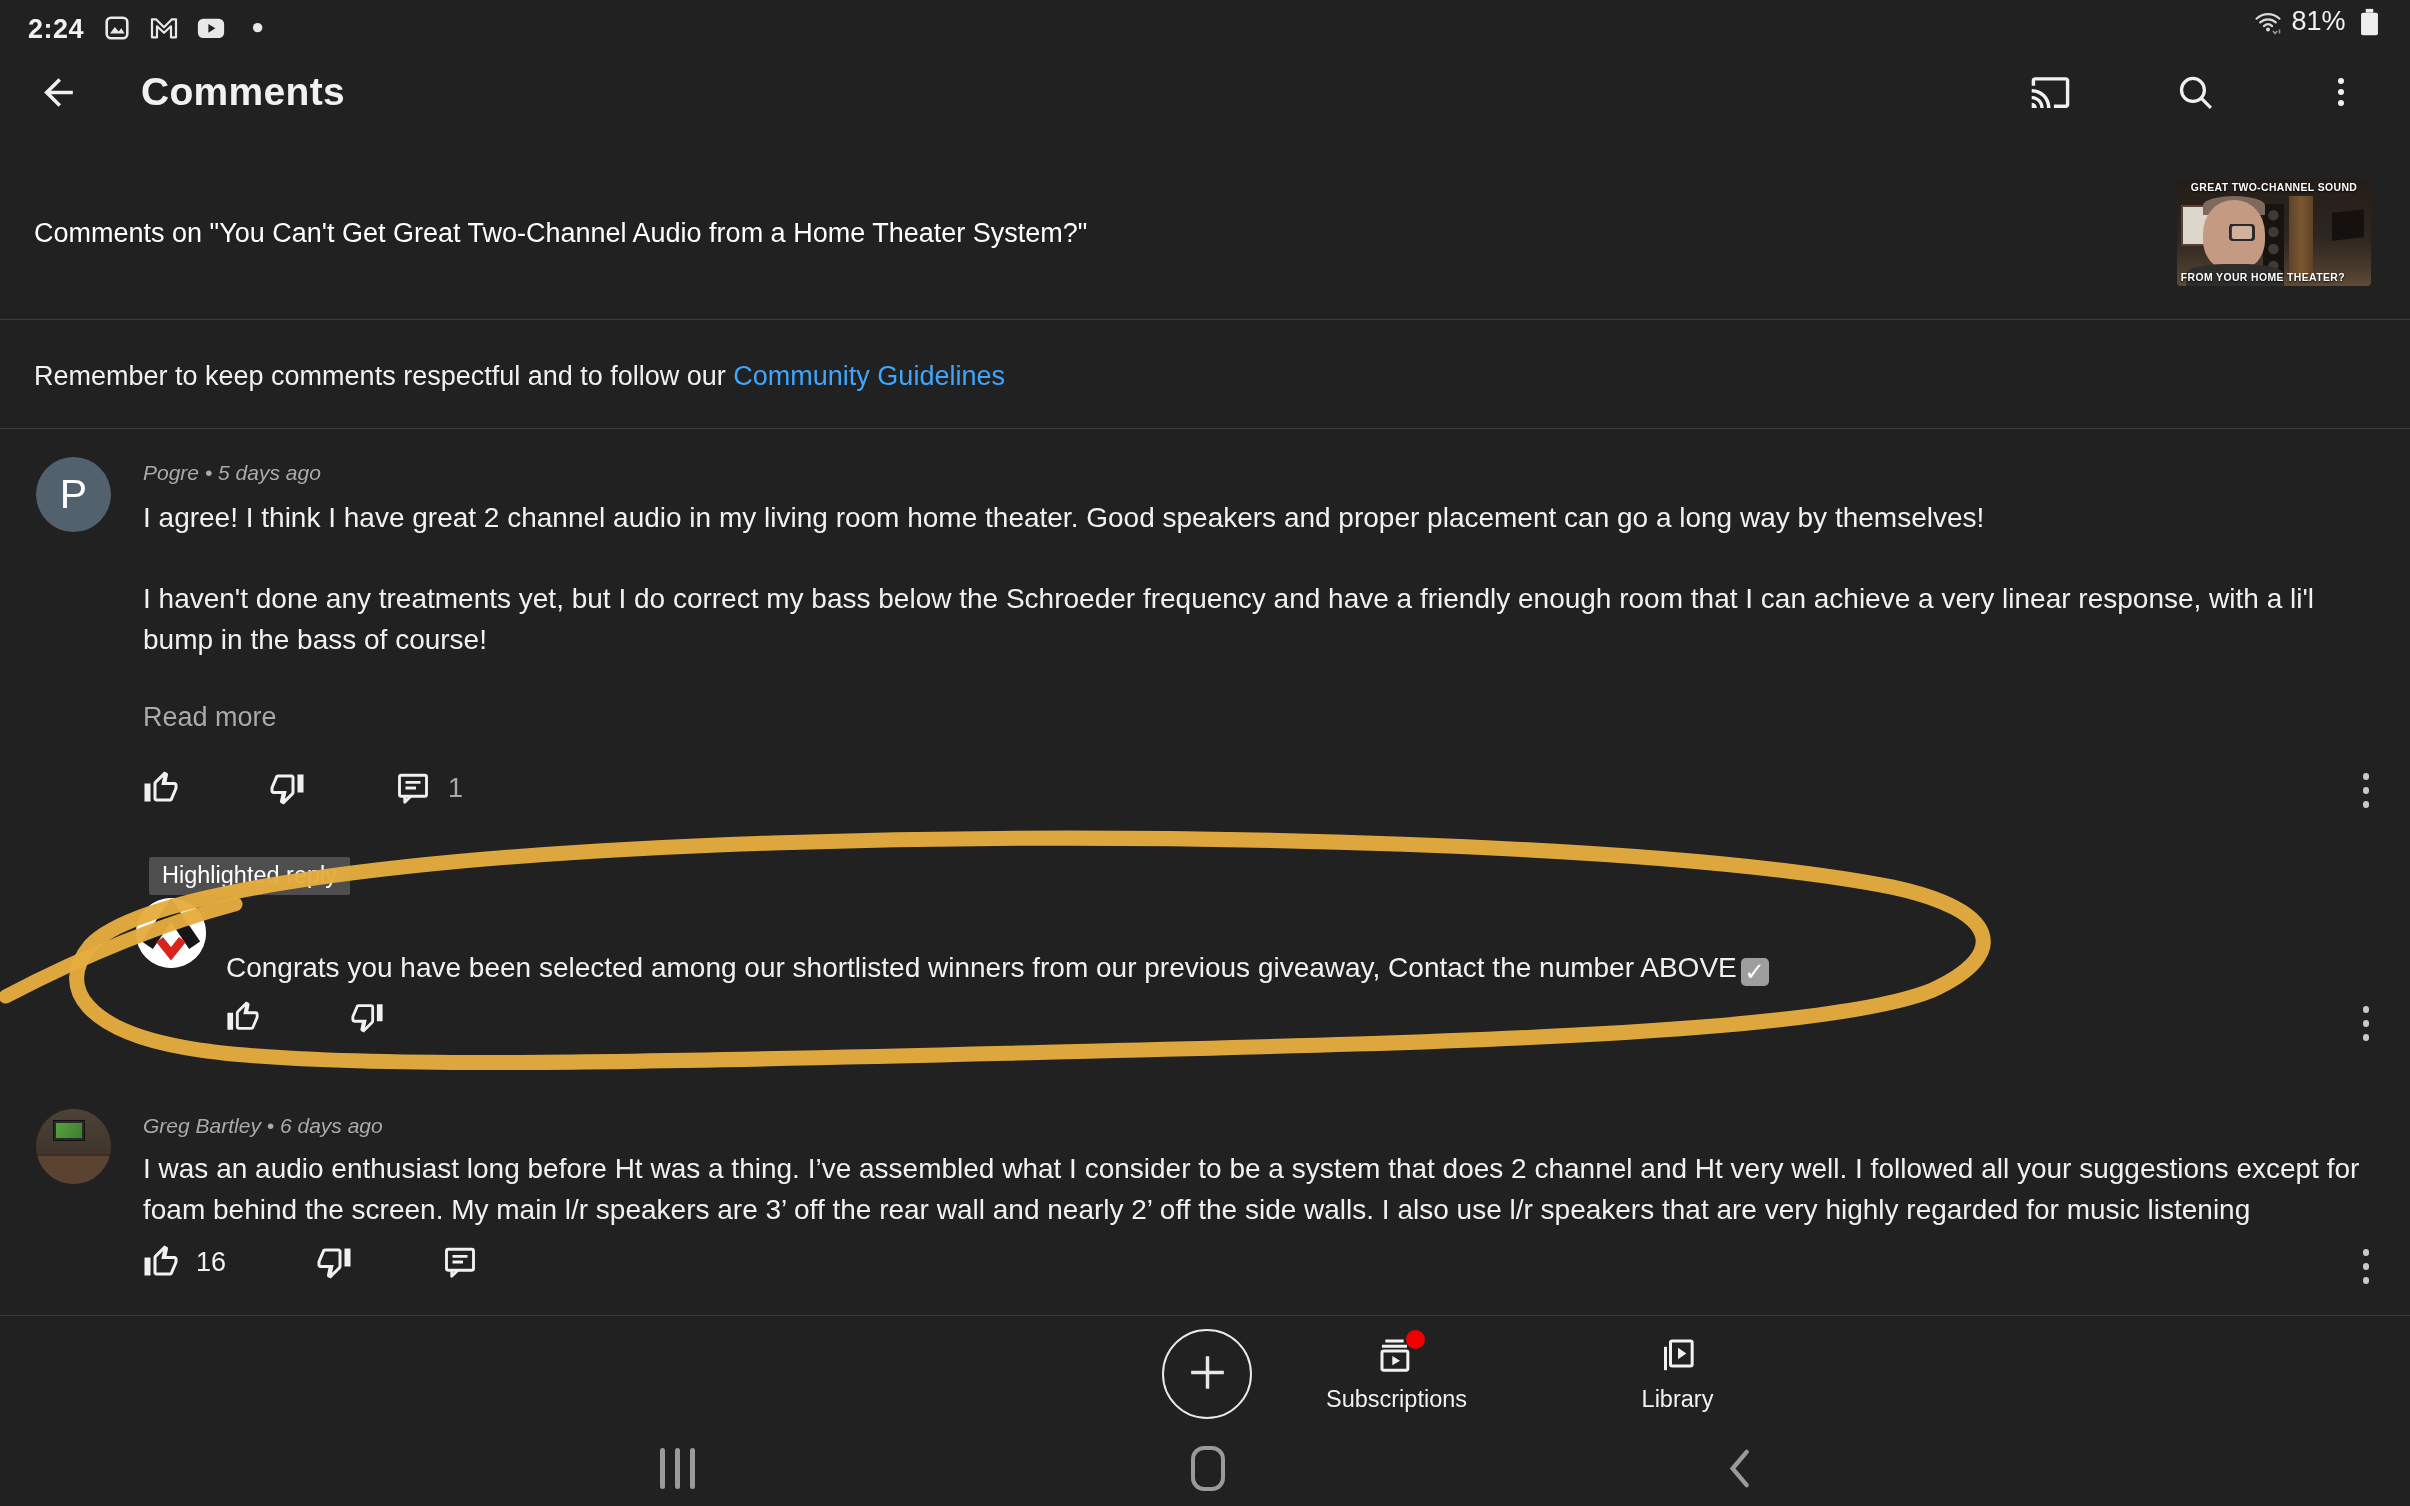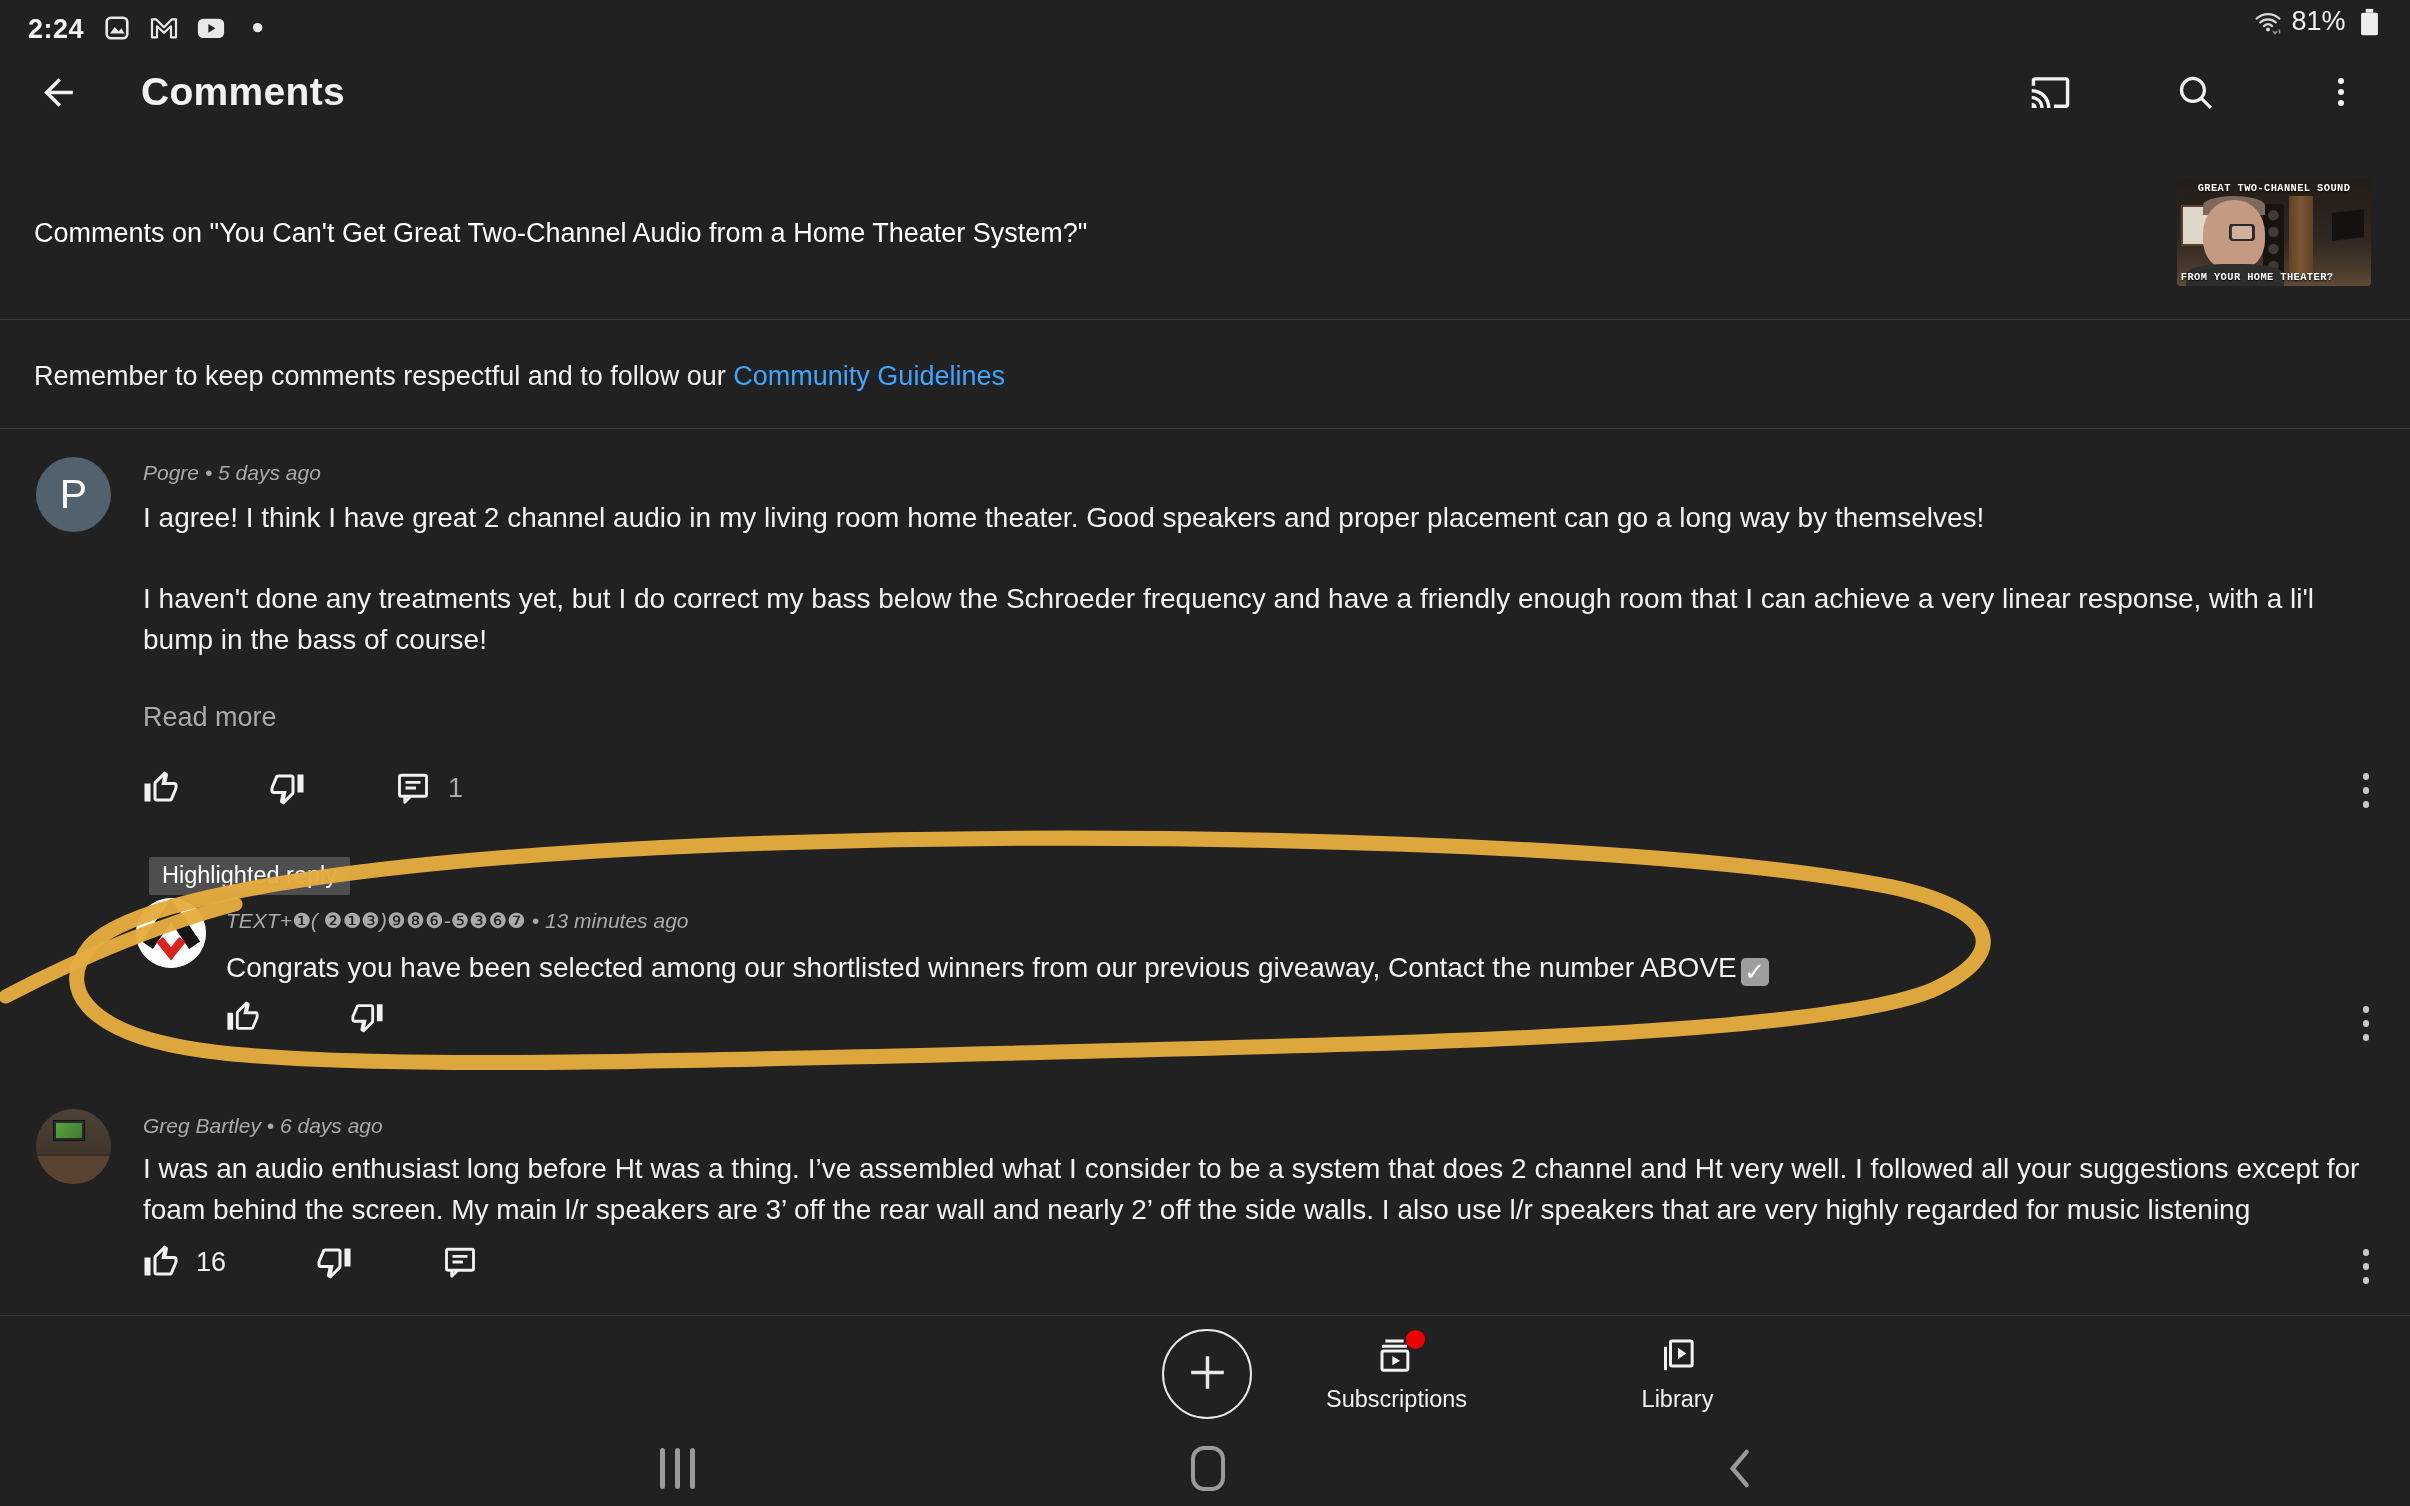--- a/index.html
+++ b/index.html
@@ -25,21 +25,21 @@
   .app-header { position:absolute; top:43px; left:0; right:0; height:98px;
     display:flex; align-items:center; }
   .back-btn { margin-left:34px; width:49px; height:49px; display:flex; align-items:center; justify-content:center; cursor:pointer; }
   .header-title { margin-left:58px; font-size:39px; font-weight:700; letter-spacing:0.3px; }
   .header-actions { margin-left:auto; display:flex; align-items:center; gap:102px; margin-right:49px; }
   .header-actions .hbtn { width:43px; height:43px; display:flex; align-items:center; justify-content:center; cursor:pointer; }
 
   
   .banner { position:absolute; top:141px; left:0; right:0; height:179px; border-bottom:0.9px solid #3c3c3c; }
   .banner-title { position:absolute; left:34px; top:77px; font-size:27px; color:#fff; }
-  .thumb { position:absolute; right:40px; top:38px; width:194px; height:107px; border-radius:3.8px; overflow:hidden; background:#221b16;font-family:Liberation Mono, monospace; }
+  .thumb { position:absolute; right:40px; top:38px; width:194px; height:107px; border-radius:3.8px; overflow:hidden; background:#221b16; }
   .thumb .room { position:absolute; inset:0; background:linear-gradient(180deg,#241d18 0%,#2e2620 55%,#4a3b2d 85%,#5e4c38 100%); }
   .thumb .screen { position:absolute; left:3.8px; top:26px; width:73px; height:41px; background:#ddd6ca; border:2.8px solid #5c3f2e; }
   .thumb .panel { position:absolute; right:58px; top:17px; width:24.5px; height:81px; background:linear-gradient(90deg,#5f4227,#7a5731,#5f4227); }
   .thumb .tower { position:absolute; right:87px; top:24.5px; width:21px; height:75px; background:#17130f; border-radius:2.8px;
     background-image:radial-gradient(circle at 10.4px 11.3px,#3f3a35 4.7px,transparent 5.6px),radial-gradient(circle at 10.4px 28px,#3f3a35 4.7px,transparent 5.6px),radial-gradient(circle at 10.4px 45px,#3f3a35 4.7px,transparent 5.6px),radial-gradient(circle at 10.4px 62px,#3f3a35 4.7px,transparent 5.6px); }
   .thumb .pad { position:absolute; right:7.5px; top:32px; width:32px; height:28px; background:#14110e; transform:skewY(-6deg); }
   .thumb .head { position:absolute; left:26px; top:21px; width:62px; height:70px; background:#c59a82; border-radius:48% 48% 42% 42%; }
   .thumb .hair { position:absolute; left:26px; top:17px; width:62px; height:19px; background:#7d6a5c; border-radius:50% 50% 0 0; }
   .thumb .glasses { position:absolute; left:32px; top:45px; width:51px; height:13px;
     border-left:21px solid transparent;
@@ -241,25 +241,20 @@
     </div>
 
   <div class="badge">Highlighted reply</div>
   <div class="avatar avatar-scam">
     <svg width="70" height="70" viewBox="0 0 74 74">
         <circle cx="37" cy="37" r="37" fill="#fff"></circle>
         <path d="M12 50 L37 13 L62 50" fill="none" stroke="#161616" stroke-width="14"></path>
         <path d="M25 44 L37 59 L49 44" fill="none" stroke="#d9231c" stroke-width="9"></path>
       </svg>
   </div>
-  <div class="meta reply-meta">
-    <span class="author">TEXT+❶( ❷❶❸)❾❽❻-❺❸❻❼</span>
-    <span> </span><span>•</span><span> </span>
-    <span>13 minutes ago</span>
-  </div>
   <div class="body-text reply-body">
     <span>Congrats you have been selected among our shortlisted winners from our previous giveaway, Contact the number ABOVE</span><span class="check-box">✓</span>
   </div>
   <div class="action-row" style="left:226px; top:571px; gap:90px;">
     <span class="act-btn">
       <svg width="34" height="34" viewBox="0 0 24 24" fill="#f1f1f1">
           <path d="M21 8h-5.31l.95-4.57.03-.32c0-.41-.17-.79-.44-1.06L14.17 1 7.59 7.58C7.22 7.95 7 8.45 7 9v10c0 1.1.9 2 2 2h9c.83 0 1.54-.5 1.84-1.22l3.02-7.05c.09-.23.14-.47.14-.73v-2c0-1.1-.9-2-2-2zm0 4l-3 7H9V9l4.34-4.34L12.23 10H21v2zM1 9h4v12H1z"></path>
         </svg>
     </span>
     <span class="act-btn">

